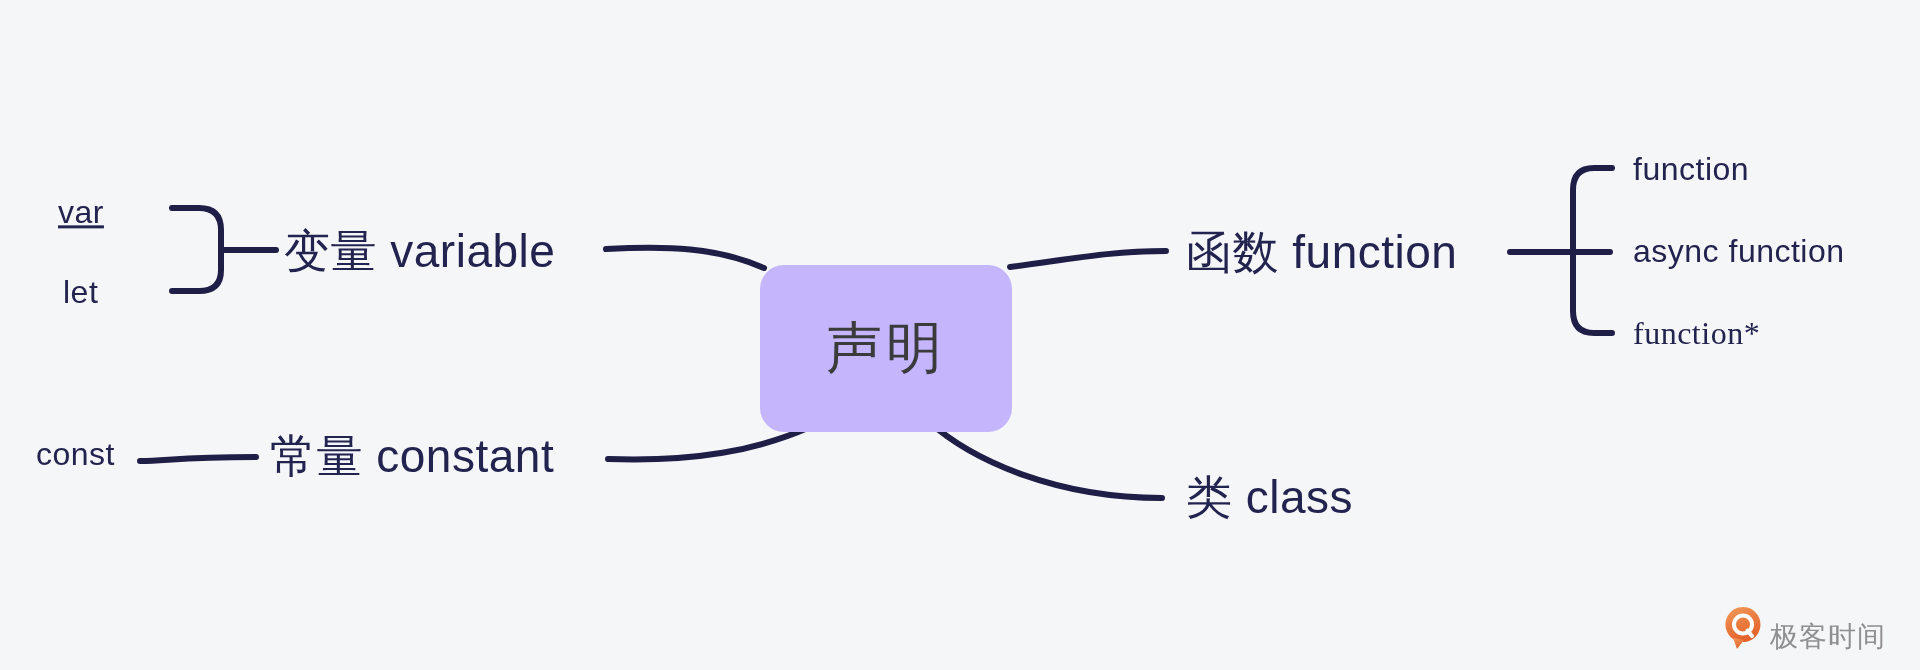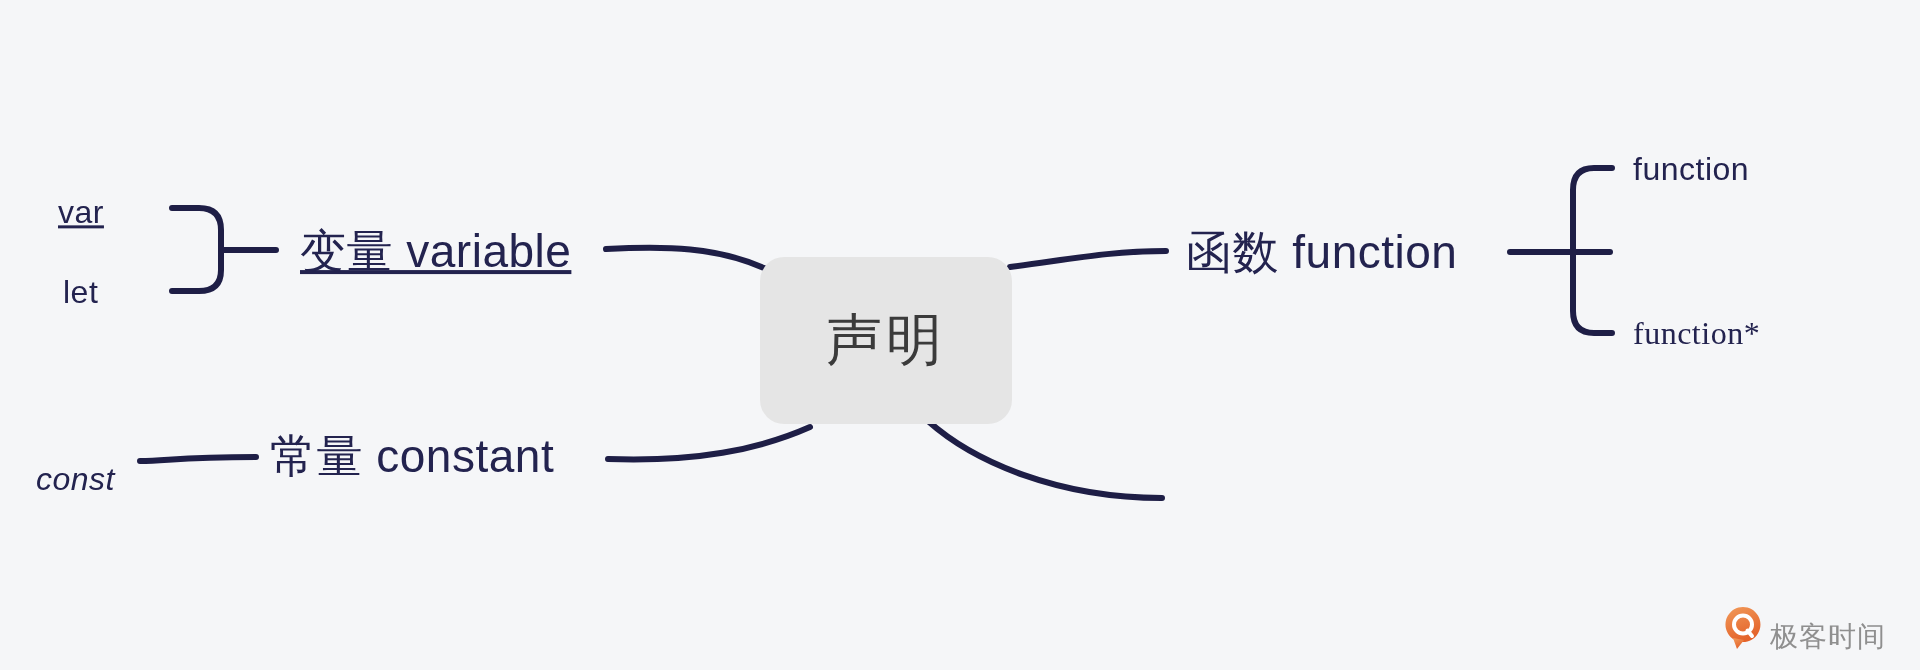--- a/index.html
+++ b/index.html
@@ -84,35 +84,37 @@
 
     <path d="M1010,267 C1066,260 1108,251 1166,251"></path>
 
     <path d="M1510,252 H1610"></path>
 
     <path d="M1612,168 H1594 Q1573,168 1573,190 V311 Q1573,333 1594,333 H1612"></path>
 
     <path d="M928,421 C974,462 1058,498 1162,498"></path>
   </svg>
 
-  <div class="root-node" style="background: #e5e5e5;">
+  <div class="root-node" style="background: #c4b5fd; margin-top: 8px;">
     <span>声明</span>
   </div>
 
   <div class="node-label lvl2" style="left:58px;  top:213px;text-decoration:underline;">var</div>
   <div class="node-label lvl2" style="left:63px;  top:293px;">let</div>
-  <div class="node-label lvl1" style="left:300px; top:252px;text-decoration:underline;">变量 variable</div>
+  <div class="node-label lvl1" style="left:284px; top:252px;">变量 variable</div>
 
-  <div class="node-label lvl2" style="left:36px;  top:480px;font-style:italic;">const</div>
+  <div class="node-label lvl2" style="left:36px;  top:455px;">const</div>
   <div class="node-label lvl1" style="left:1186px; top:253px;">函数 function</div>
 
   <div class="node-label lvl1" style="left:270px; top:457px;">常量 constant</div>
   <div class="node-label lvl2" style="left:1633px; top:170px;">function</div>
+  <div class="node-label lvl2" style="left:1633px; top:252px;">async function</div>
   <div class="node-label lvl2" style="left:1633px; top:334px;font-family:Liberation Serif, serif;">function*</div>
 
+  <div class="node-label lvl1" style="left:1186px; top:498px;">类 class</div>
 
   <div class="logo">
     <svg width="40" height="46" viewBox="0 0 40 46" aria-hidden="true">
       <defs>
         <linearGradient id="og" x1="0" y1="0" x2="0.4" y2="1">
           <stop offset="0" stop-color="#f19a5a"></stop>
           <stop offset="1" stop-color="#e4632a"></stop>
         </linearGradient>
       </defs>
 

